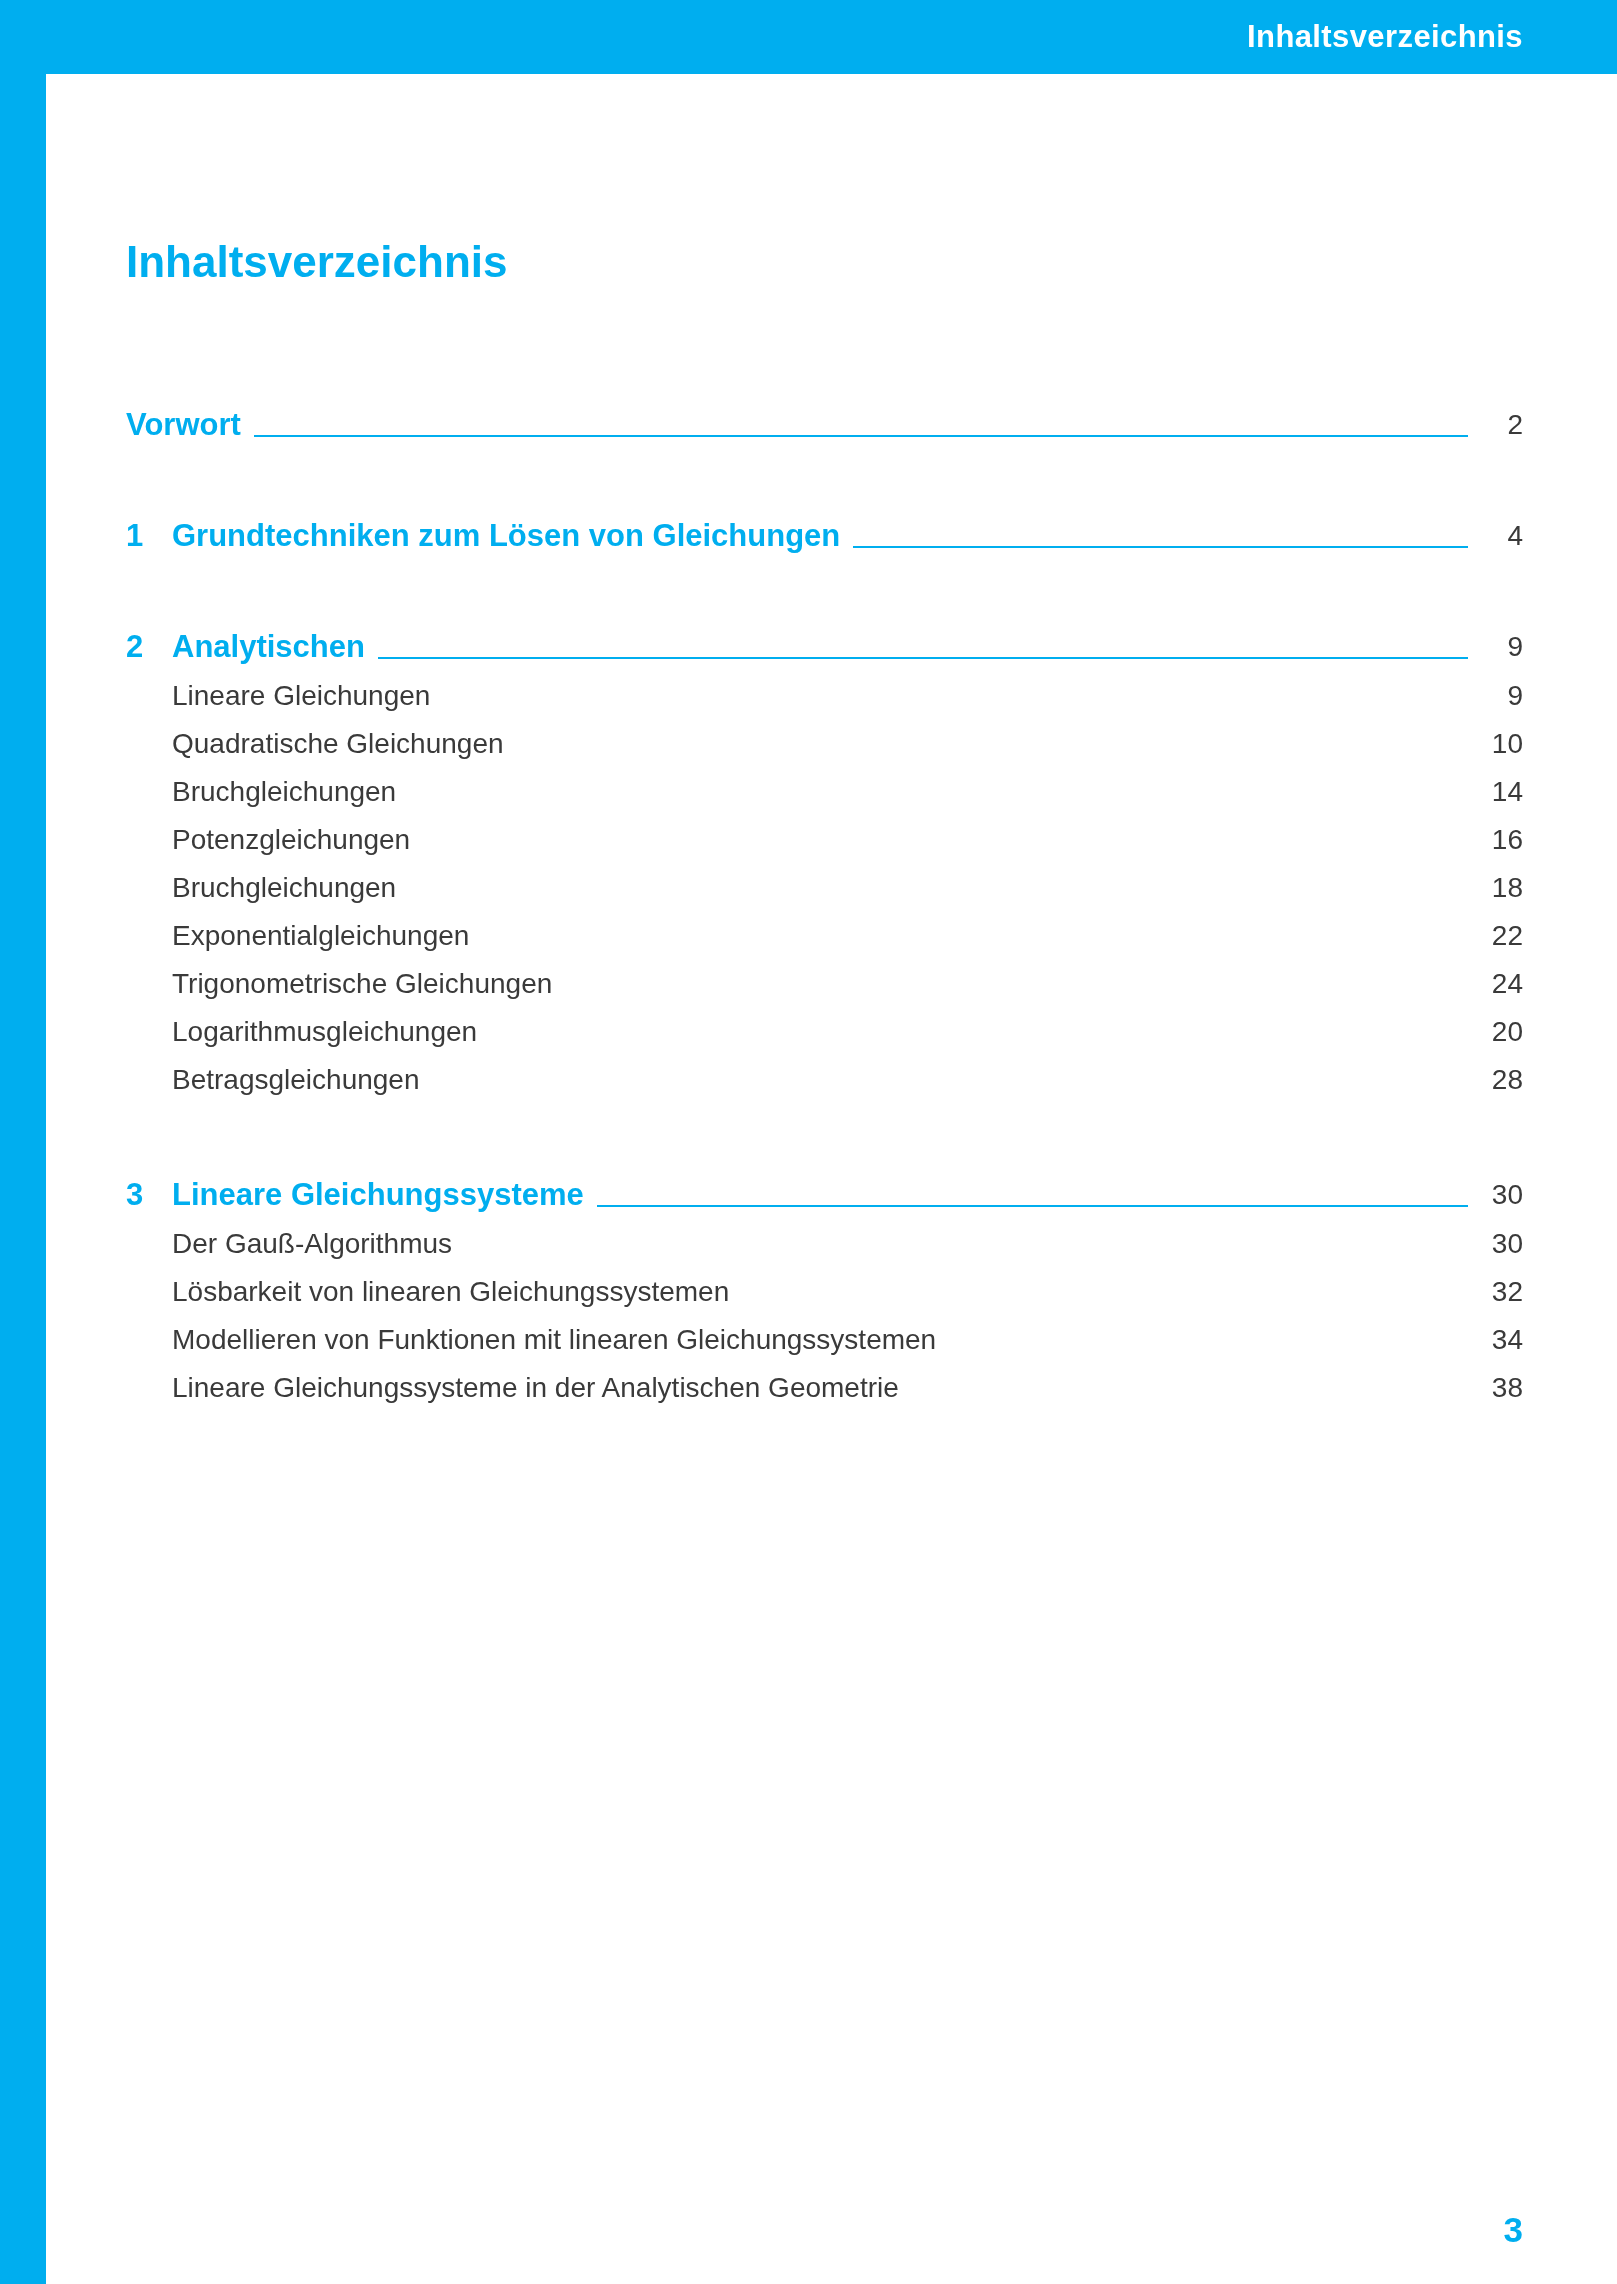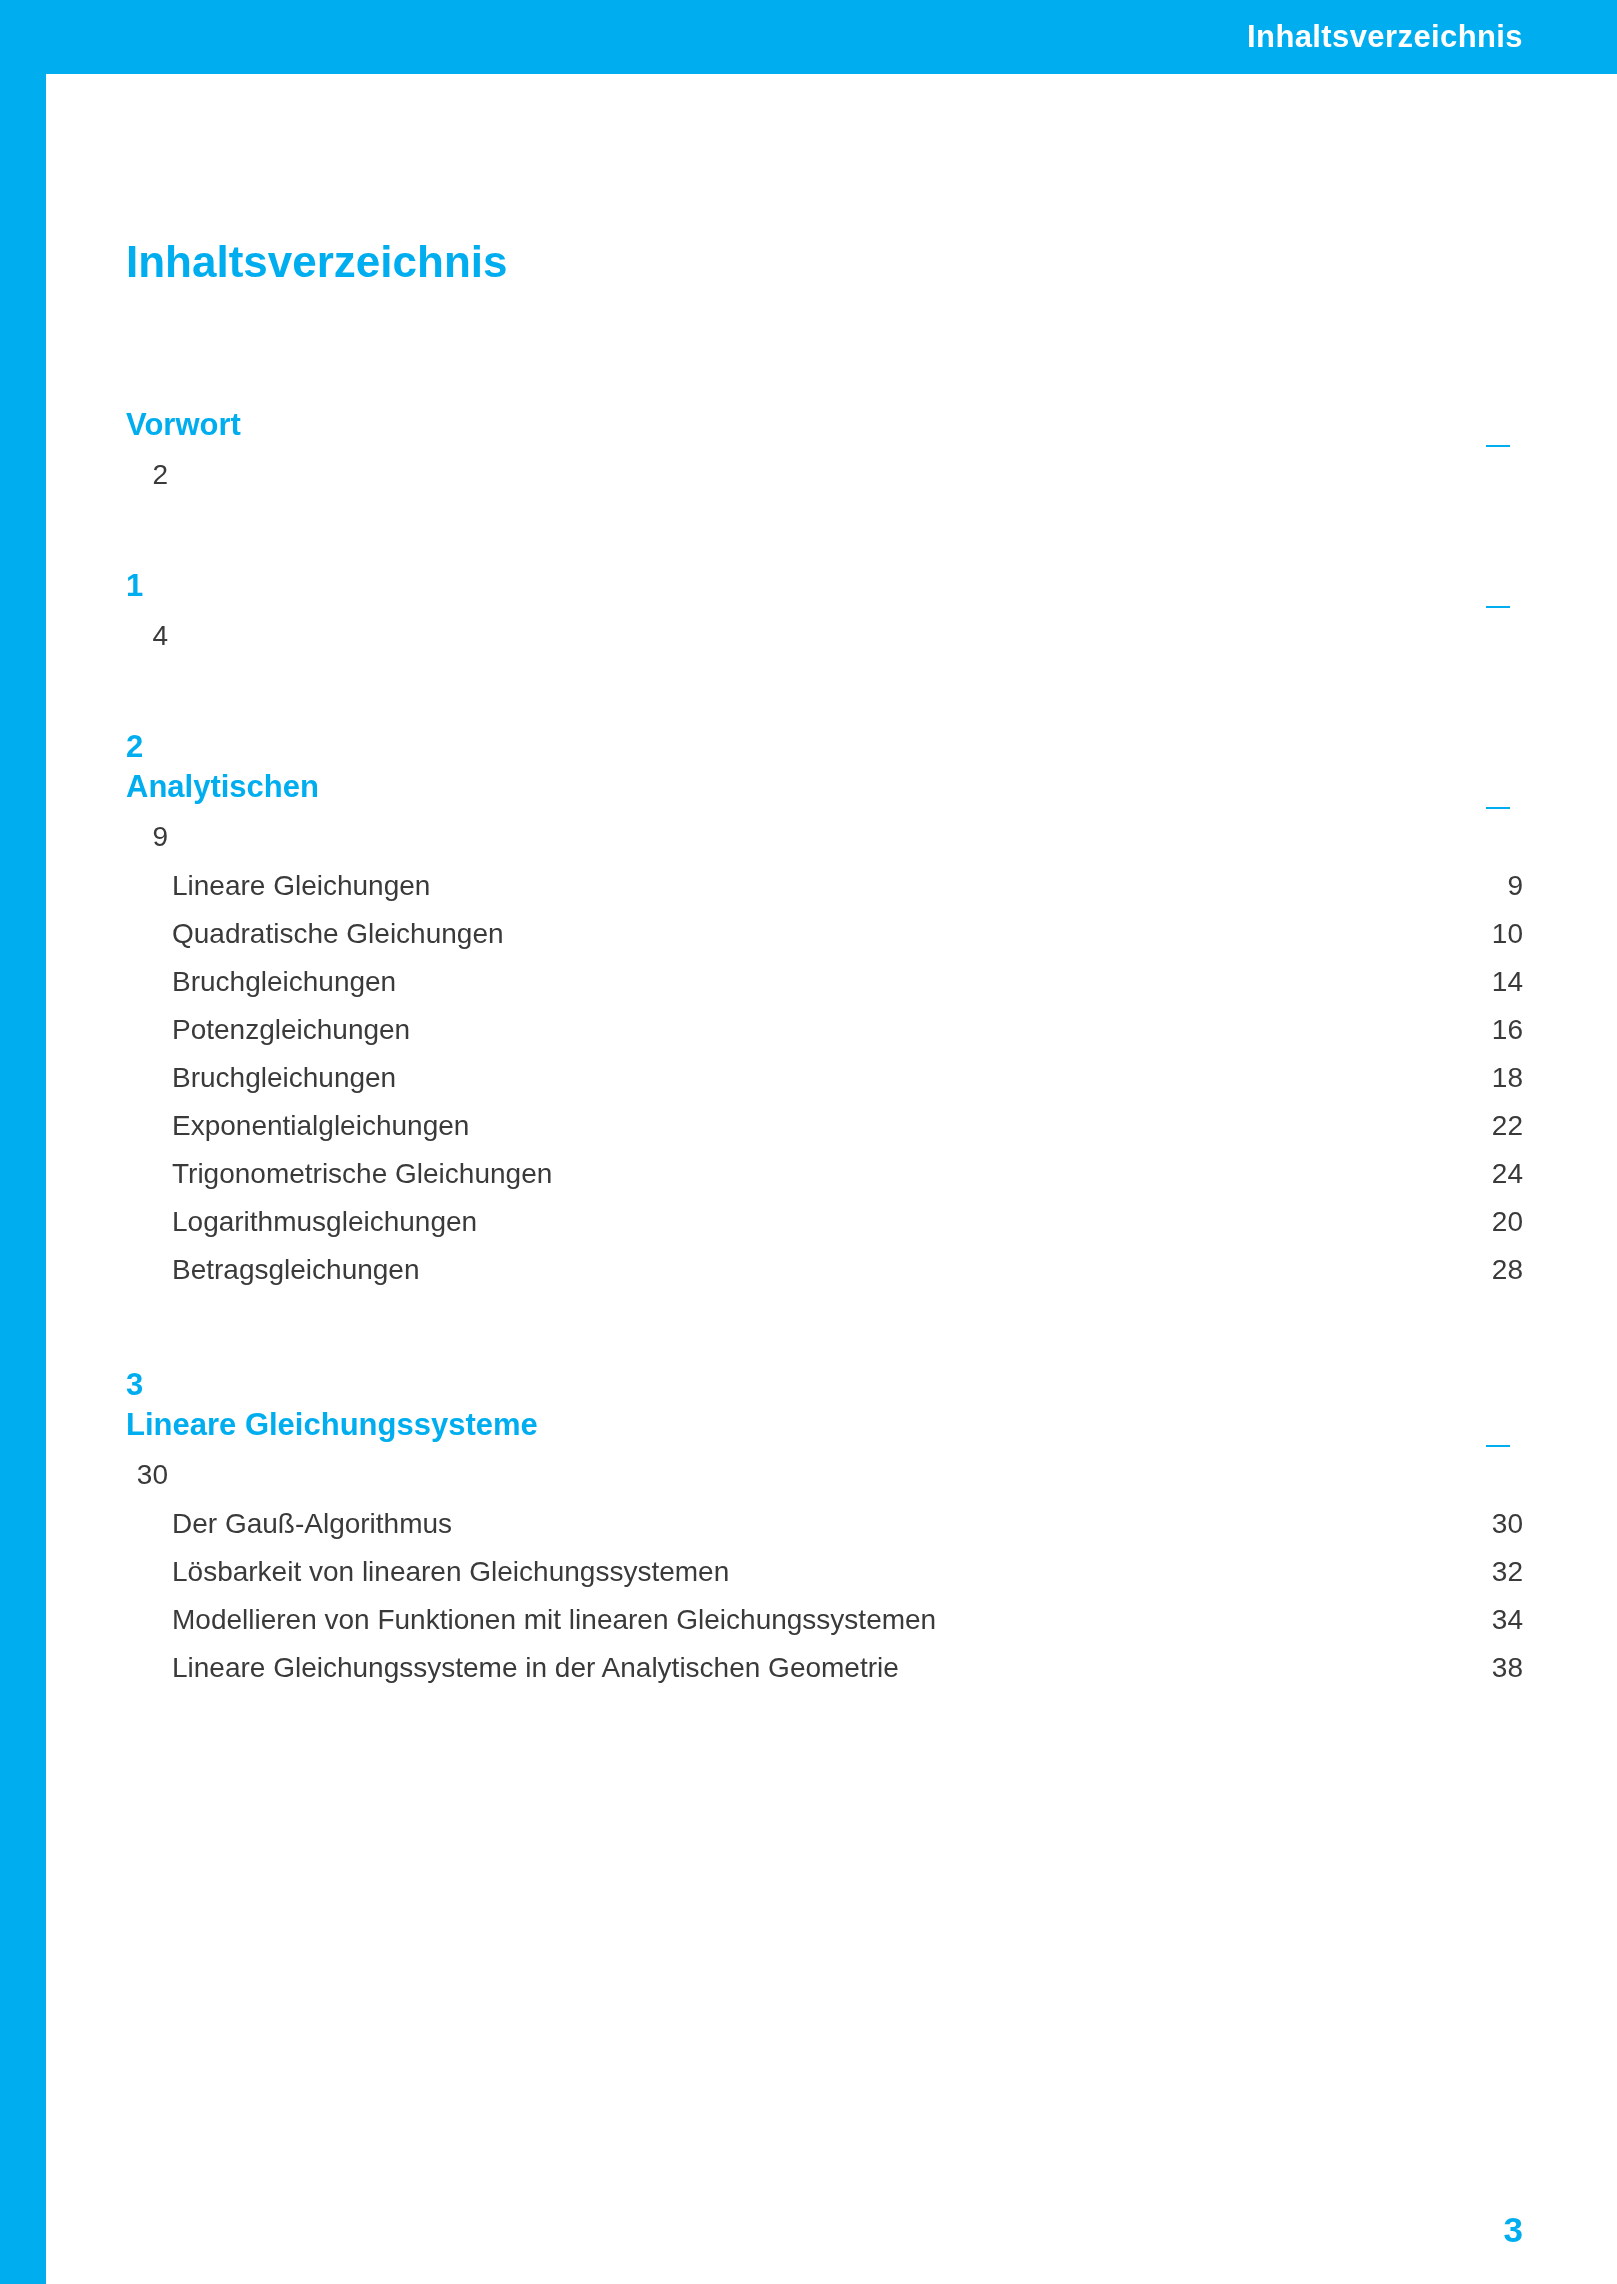--- a/index.html
+++ b/index.html
@@ -39,24 +39,23 @@
   }
   .doc-title{
     margin-top:238px;
     font-size:44px;line-height:1.1;
     font-weight:bold;color:var(--accent);
   }
   .toc{margin-top:119px;}
   .section{margin-top:71px;}
   .section:first-child{margin-top:0;}
   .section-head{
-    display:flex;align-items:flex-start;
+    display:flex;align-items:flex-end;
     font-size:31px;font-weight:bold;color:var(--accent);
     line-height:40px;
-    flex-direction:column;
   }
   .sec-num{flex:0 0 auto;width:46px;}
   .sec-label{flex:0 1 auto;white-space:nowrap;}
   .leader{
     flex:1 1 auto;
     border-bottom:2.4px solid var(--accent);
     align-self:flex-end;
     margin:0 13px 8px 13px;
     min-width:24px;
     height:0;
@@ -96,20 +95,21 @@
       <div class="section">
         <div class="section-head">
           <span class="sec-label">Vorwort</span>
           <span class="leader"></span>
           <span class="sec-page">2</span>
         </div>
       </div>
       <div class="section">
         <div class="section-head">
           <span class="sec-num">1</span>
+          <span class="sec-label">Grundtechniken zum Lösen von Gleichungen</span>
           <span class="leader"></span>
           <span class="sec-page">4</span>
         </div>
       </div>
       <div class="section">
         <div class="section-head">
           <span class="sec-num">2</span>
           <span class="sec-label">Analytischen</span>
           <span class="leader"></span>
           <span class="sec-page">9</span>

